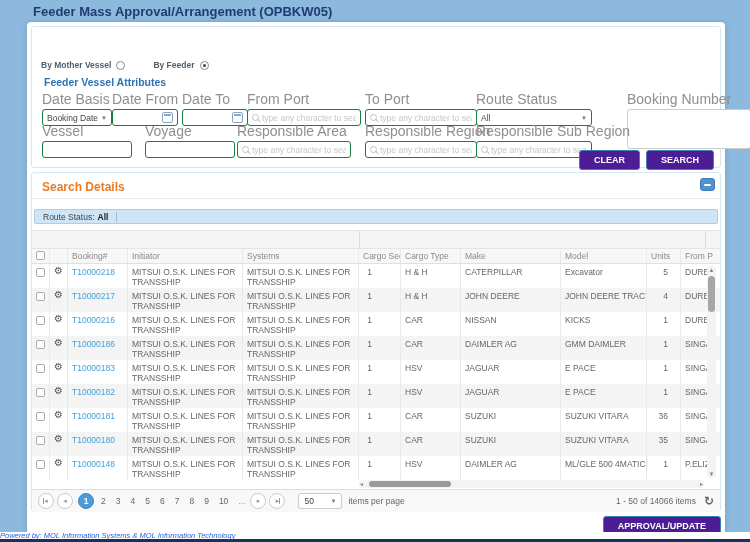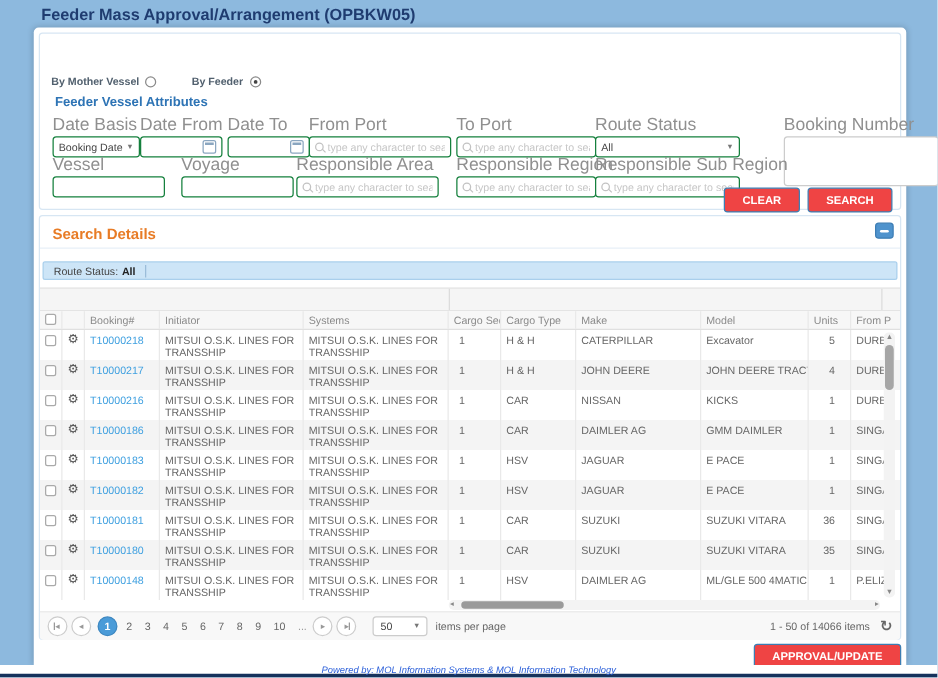--- a/index.html
+++ b/index.html
@@ -49,21 +49,21 @@
   .f-to-port    { left:333px; top:64px; width:112px; }
   .f-route      { left:444px; top:64px; width:116px; }
   .f-booking    { left:579px; top:64px; width:124px; height:56px;padding-left:16px; }
   .f-vessel     { left:10px;  top:96px; width:90px; }
   .f-voyage     { left:113px; top:96px; width:90px; }
   .f-rarea      { left:205px; top:96px; width:114px; }
   .f-rregion    { left:333px; top:96px; width:112px; }
   .f-rsub       { left:444px; top:96px; width:116px; }
 
   .btn-row { position:absolute; right:6px; top:123px; display:flex; gap:6px; }
-  .btn { background:#ef4444; border:1px solid #3d7eb3; border-radius:3px; color:#fff; font-weight:bold;
+  .btn { background:#4c1d95; border:1px solid #3d7eb3; border-radius:3px; color:#fff; font-weight:bold;
          font-size:9px; padding:4px 14px; cursor:pointer; font-family:inherit; }
 
   
   .route-bar { position:absolute; left:2px; right:2px; top:36px; height:15px; background:#cde5f7;
                border:1px solid #a9cfec; border-radius:2px; display:flex; align-items:center; padding:0 8px; font-size:8.5px; }
   .route-bar .rlabel { color:#444; }
   .route-bar .rval { font-weight:bold; color:#222; margin-left:3px; }
   .route-bar .rdiv { width:1px; height:10px; background:#9bbdd9; margin-left:8px; }
 
   .group-row { position:absolute; left:0; right:0; top:57px; height:19px; background:#f5f5f5;
@@ -122,21 +122,21 @@
                align-items:center; justify-content:space-between; padding:0 5px; margin-left:10px; color:#444; cursor:pointer; flex:none; }
   .pp-select .caret { font-size:6px; color:#777; }
   .pp-label { margin-left:6px; }
   .pager-right { margin-left:auto; display:flex; align-items:center; }
   .refresh { font-size:12px; color:#666; font-weight:bold; margin-left:8px; cursor:pointer;
              font-family:"DejaVu Sans", sans-serif; line-height:12px; }
 
   .approval-row { margin-top:3px; text-align:right; }
 
   .footer { position:absolute; left:0; right:0; bottom:0; height:10px; background:#fff; border-bottom:3px solid #16325c;
-            text-align:center; font-size:7.5px; font-style:italic; color:#2b5fd9; line-height:8px; }
+            text-align:left; font-size:7.5px; font-style:italic; color:#2b5fd9; line-height:8px; }
 </style>
 </head>
 <body>
 
 <div class="page-title">Feeder Mass Approval/Arrangement (OPBKW05)</div>
 
 <div class="main-panel">
 
   <section class="card card-criteria">
 

